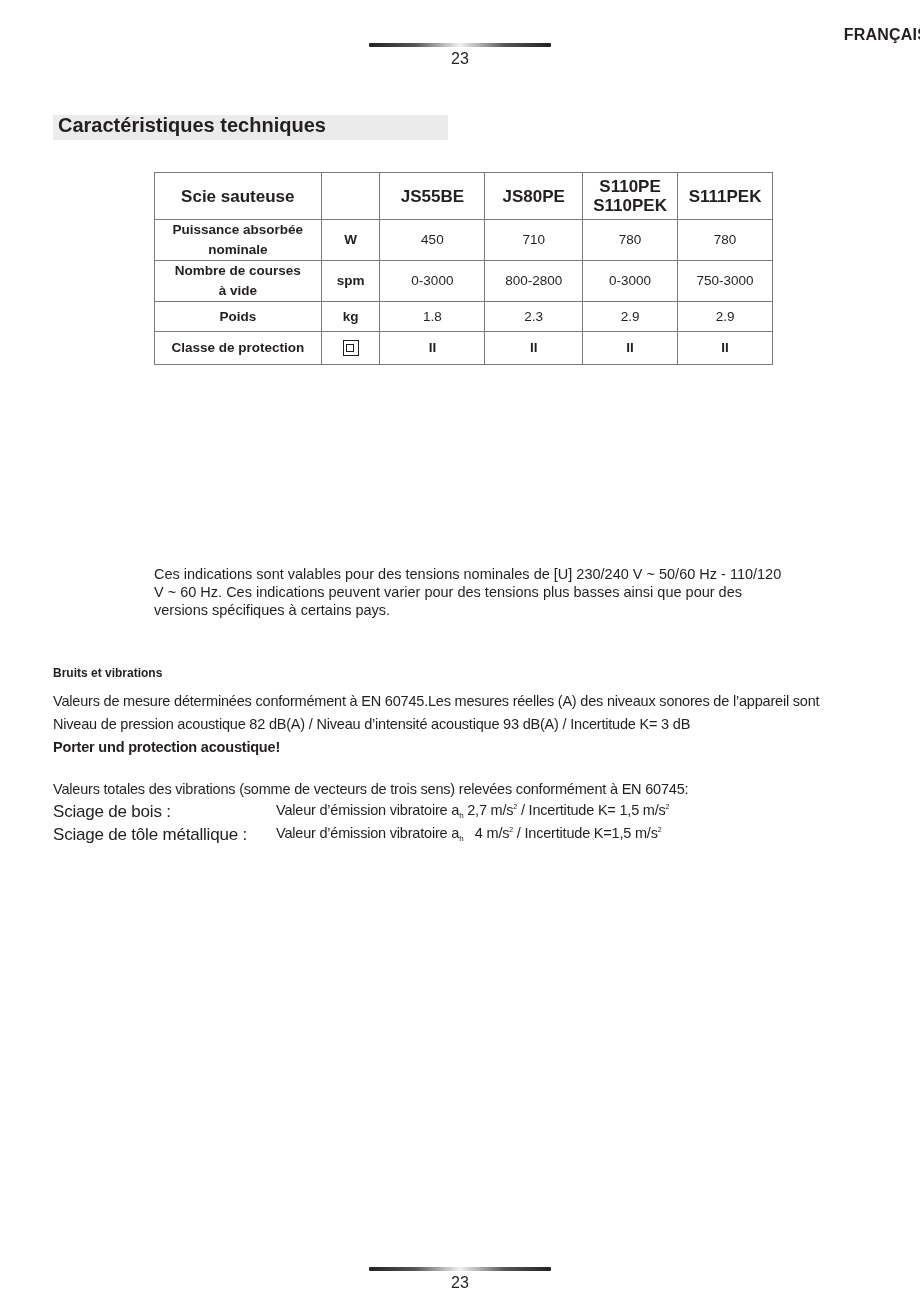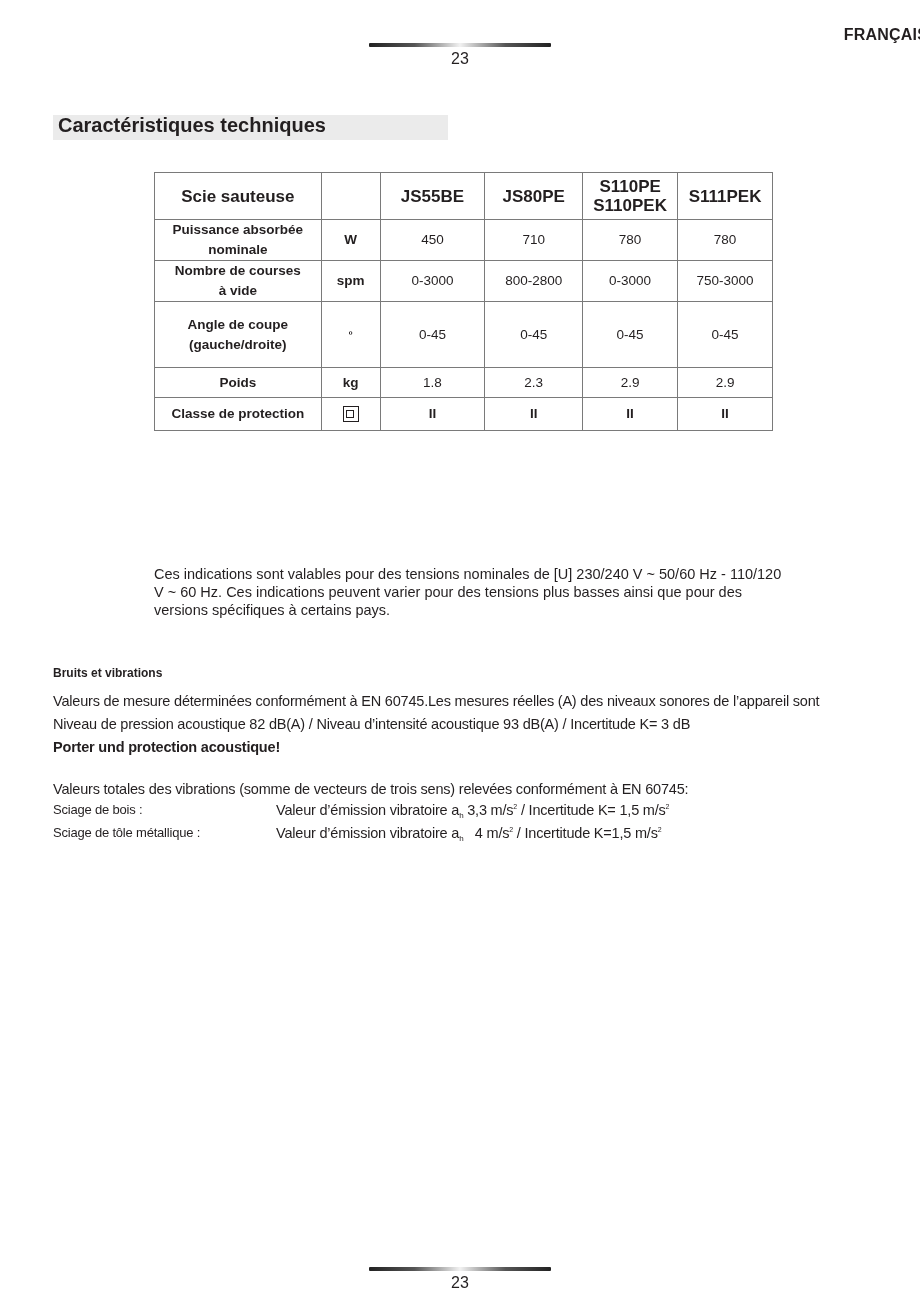--- a/index.html
+++ b/index.html
@@ -15,21 +15,21 @@
   table.spec td.lbl { font-weight:bold; font-size:13.5px; }
   table.spec td.unit { font-weight:bold; font-size:13.5px; }
   table.spec tr.head td { font-weight:bold; font-size:17px; line-height:19px;margin-top:34px; }
   table.spec td.val { font-size:13.5px; }
   .dbl-sq { display:inline-block; width:16px; height:16px; border:1.5px solid #231f20; position:relative; box-sizing:border-box; vertical-align:middle; }
   .dbl-sq::after { content:""; position:absolute; left:2.5px; top:2.5px; width:8px; height:8px; border:1.5px solid #231f20; box-sizing:border-box; }
   .note { left:154px; top:565px; width:630px; font-size:14.5px; line-height:18px; }
   .h2 { left:53px; top:666px; font-size:12px; font-weight:bold; }
   .p { left:53px; font-size:14.5px; line-height:18px; white-space:nowrap; letter-spacing:-0.2px; }
   .bold { font-weight:bold; }
-  .vib-label { left:53px; font-size:13px; white-space:nowrap; letter-spacing:-0.2px; }
+  .vib-label { left:53px; font-size:17px; white-space:nowrap; letter-spacing:-0.2px; }
   .vib-val { left:276px; font-size:14.5px; white-space:nowrap; letter-spacing:-0.2px; }
   sub.s { font-size:8px; vertical-align:-3px; }
   sup.s { font-size:7px; vertical-align:6px; }
 </style>
 </head>
 <body>
 
 <div class="abs hdr-label">FRANÇAIS</div>
 <div class="abs rule" style="top:43px;"></div>
 <div class="abs pg" style="top:50px;">23</div>
@@ -64,28 +64,20 @@
     <td class="val">780</td>
   </tr>
   <tr style="height:41px;">
     <td class="lbl"><span>Nombre de courses</span><br><span>à vide</span></td>
     <td class="unit">spm</td>
     <td class="val">0-3000</td>
     <td class="val">800-2800</td>
     <td class="val">0-3000</td>
     <td class="val">750-3000</td>
   </tr>
-  <tr style="height:66px;">
-    <td class="lbl"><span>Angle de coupe</span><br><span>(gauche/droite)</span></td>
-    <td class="unit" style="font-size:10px;">º</td>
-    <td class="val">0-45</td>
-    <td class="val">0-45</td>
-    <td class="val">0-45</td>
-    <td class="val">0-45</td>
-  </tr>
   <tr style="height:30px;">
     <td class="lbl">Poids</td>
     <td class="unit">kg</td>
     <td class="val">1.8</td>
     <td class="val">2.3</td>
     <td class="val">2.9</td>
     <td class="val">2.9</td>
   </tr>
   <tr style="height:33px;">
     <td class="lbl">Classe de protection</td>
@@ -101,19 +93,19 @@
 <div class="abs note">Ces indications sont valables pour des tensions nominales de [U] 230/240 V  ~ 50/60 Hz - 110/120 V ~ 60 Hz. Ces indications  peuvent varier pour des tensions plus basses ainsi que pour des versions spécifiques à certains pays.</div>
 
 <div class="abs h2">Bruits et vibrations</div>
 <div class="abs p" style="top:692px;">Valeurs de mesure déterminées conformément à EN 60745.Les mesures réelles (A) des niveaux sonores de l’appareil sont</div>
 <div class="abs p" style="top:715px;">Niveau de pression acoustique 82 dB(A) / Niveau d’intensité acoustique 93 dB(A) / Incertitude K= 3 dB</div>
 <div class="abs p bold" style="top:738px;">Porter und protection acoustique!</div>
 
 <div class="abs p" style="top:780px;">Valeurs totales des vibrations (somme de vecteurs de trois sens) relevées conformément à EN 60745:</div>
 
 <div class="abs vib-label" style="top:802px;">Sciage de bois :</div>
-<div class="abs vib-val" style="top:802px;"><span>Valeur d’émission vibratoire a</span><sub class="s">h</sub><span> 3,3 m/s</span><sup class="s">2</sup><span> / Incertitude K=  1,5 m/s</span><sup class="s">2</sup></div>
+<div class="abs vib-val" style="top:802px;"><span>Valeur d’émission vibratoire a</span><sub class="s">h</sub><span> 2,7 m/s</span><sup class="s">2</sup><span> / Incertitude K=  1,5 m/s</span><sup class="s">2</sup></div>
 
 <div class="abs vib-label" style="top:825px;">Sciage de tôle métallique :</div>
 <div class="abs vib-val" style="top:825px; white-space:pre;"><span>Valeur d’émission vibratoire a</span><sub class="s">h</sub><span>   4 m/s</span><sup class="s">2</sup><span> / Incertitude K=1,5 m/s</span><sup class="s">2</sup></div>
 
 <div class="abs rule" style="top:1267px;"></div>
 <div class="abs pg" style="top:1274px;">23</div>
 
 </body></html>

